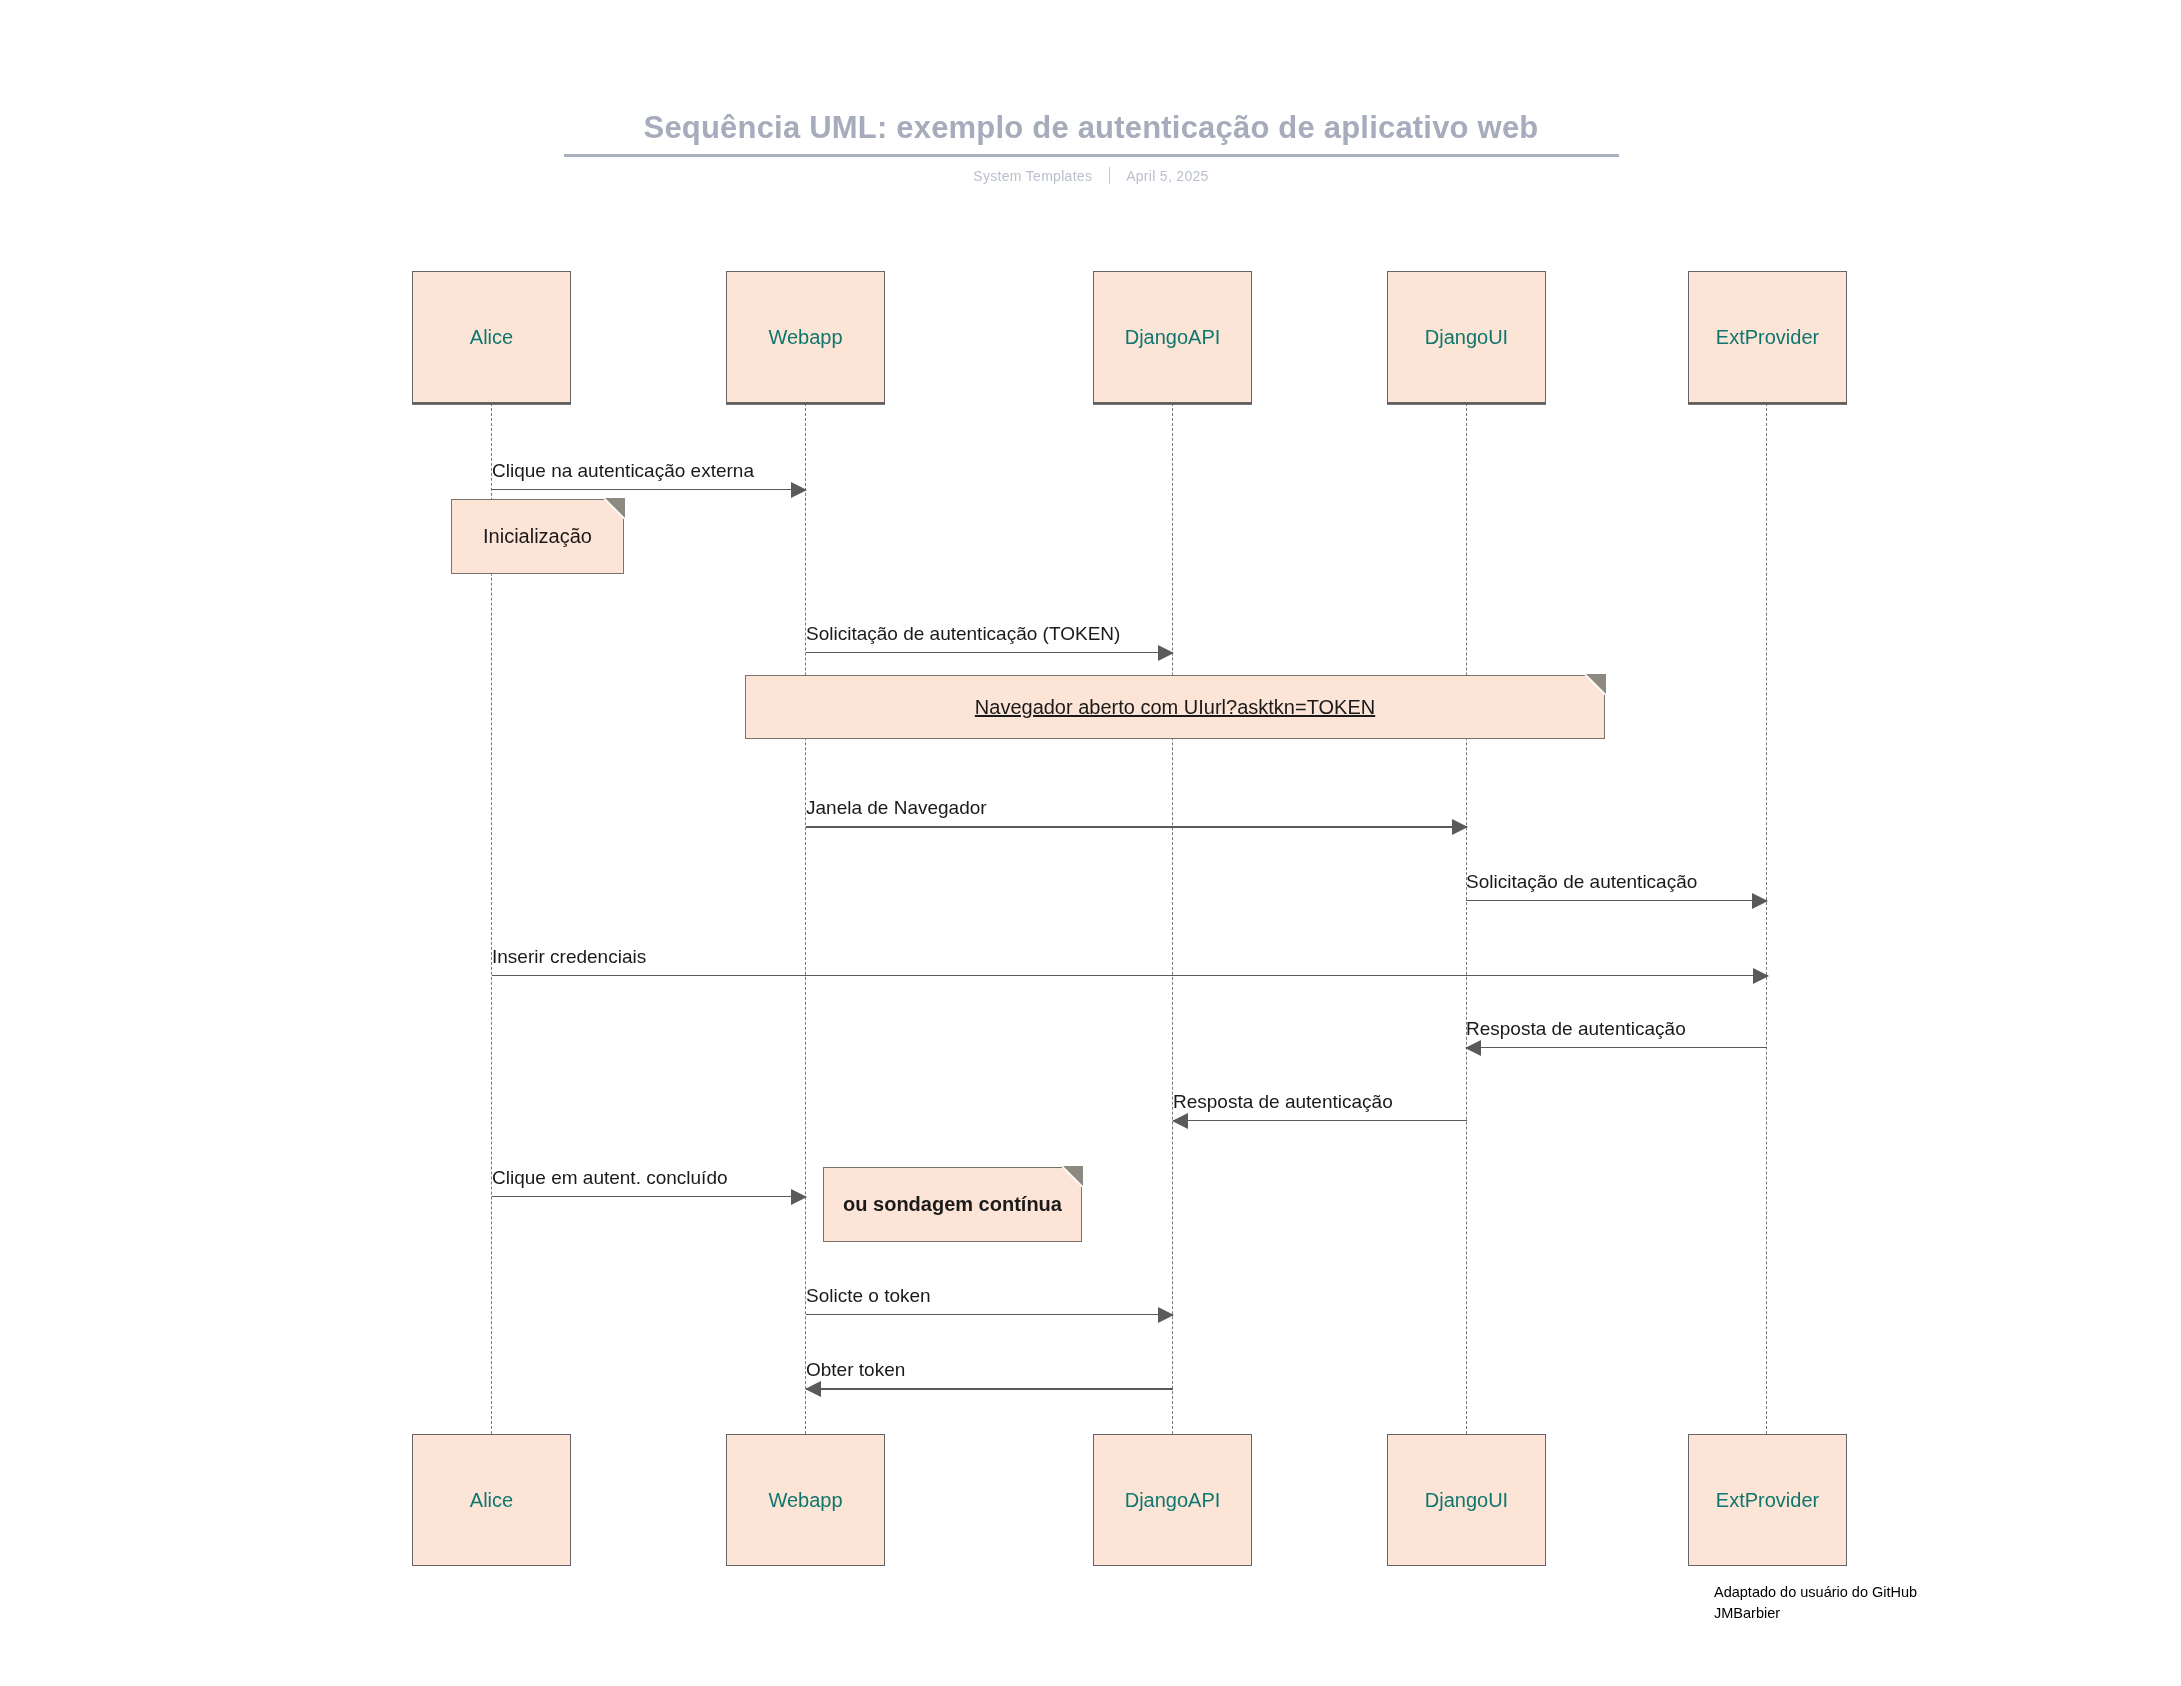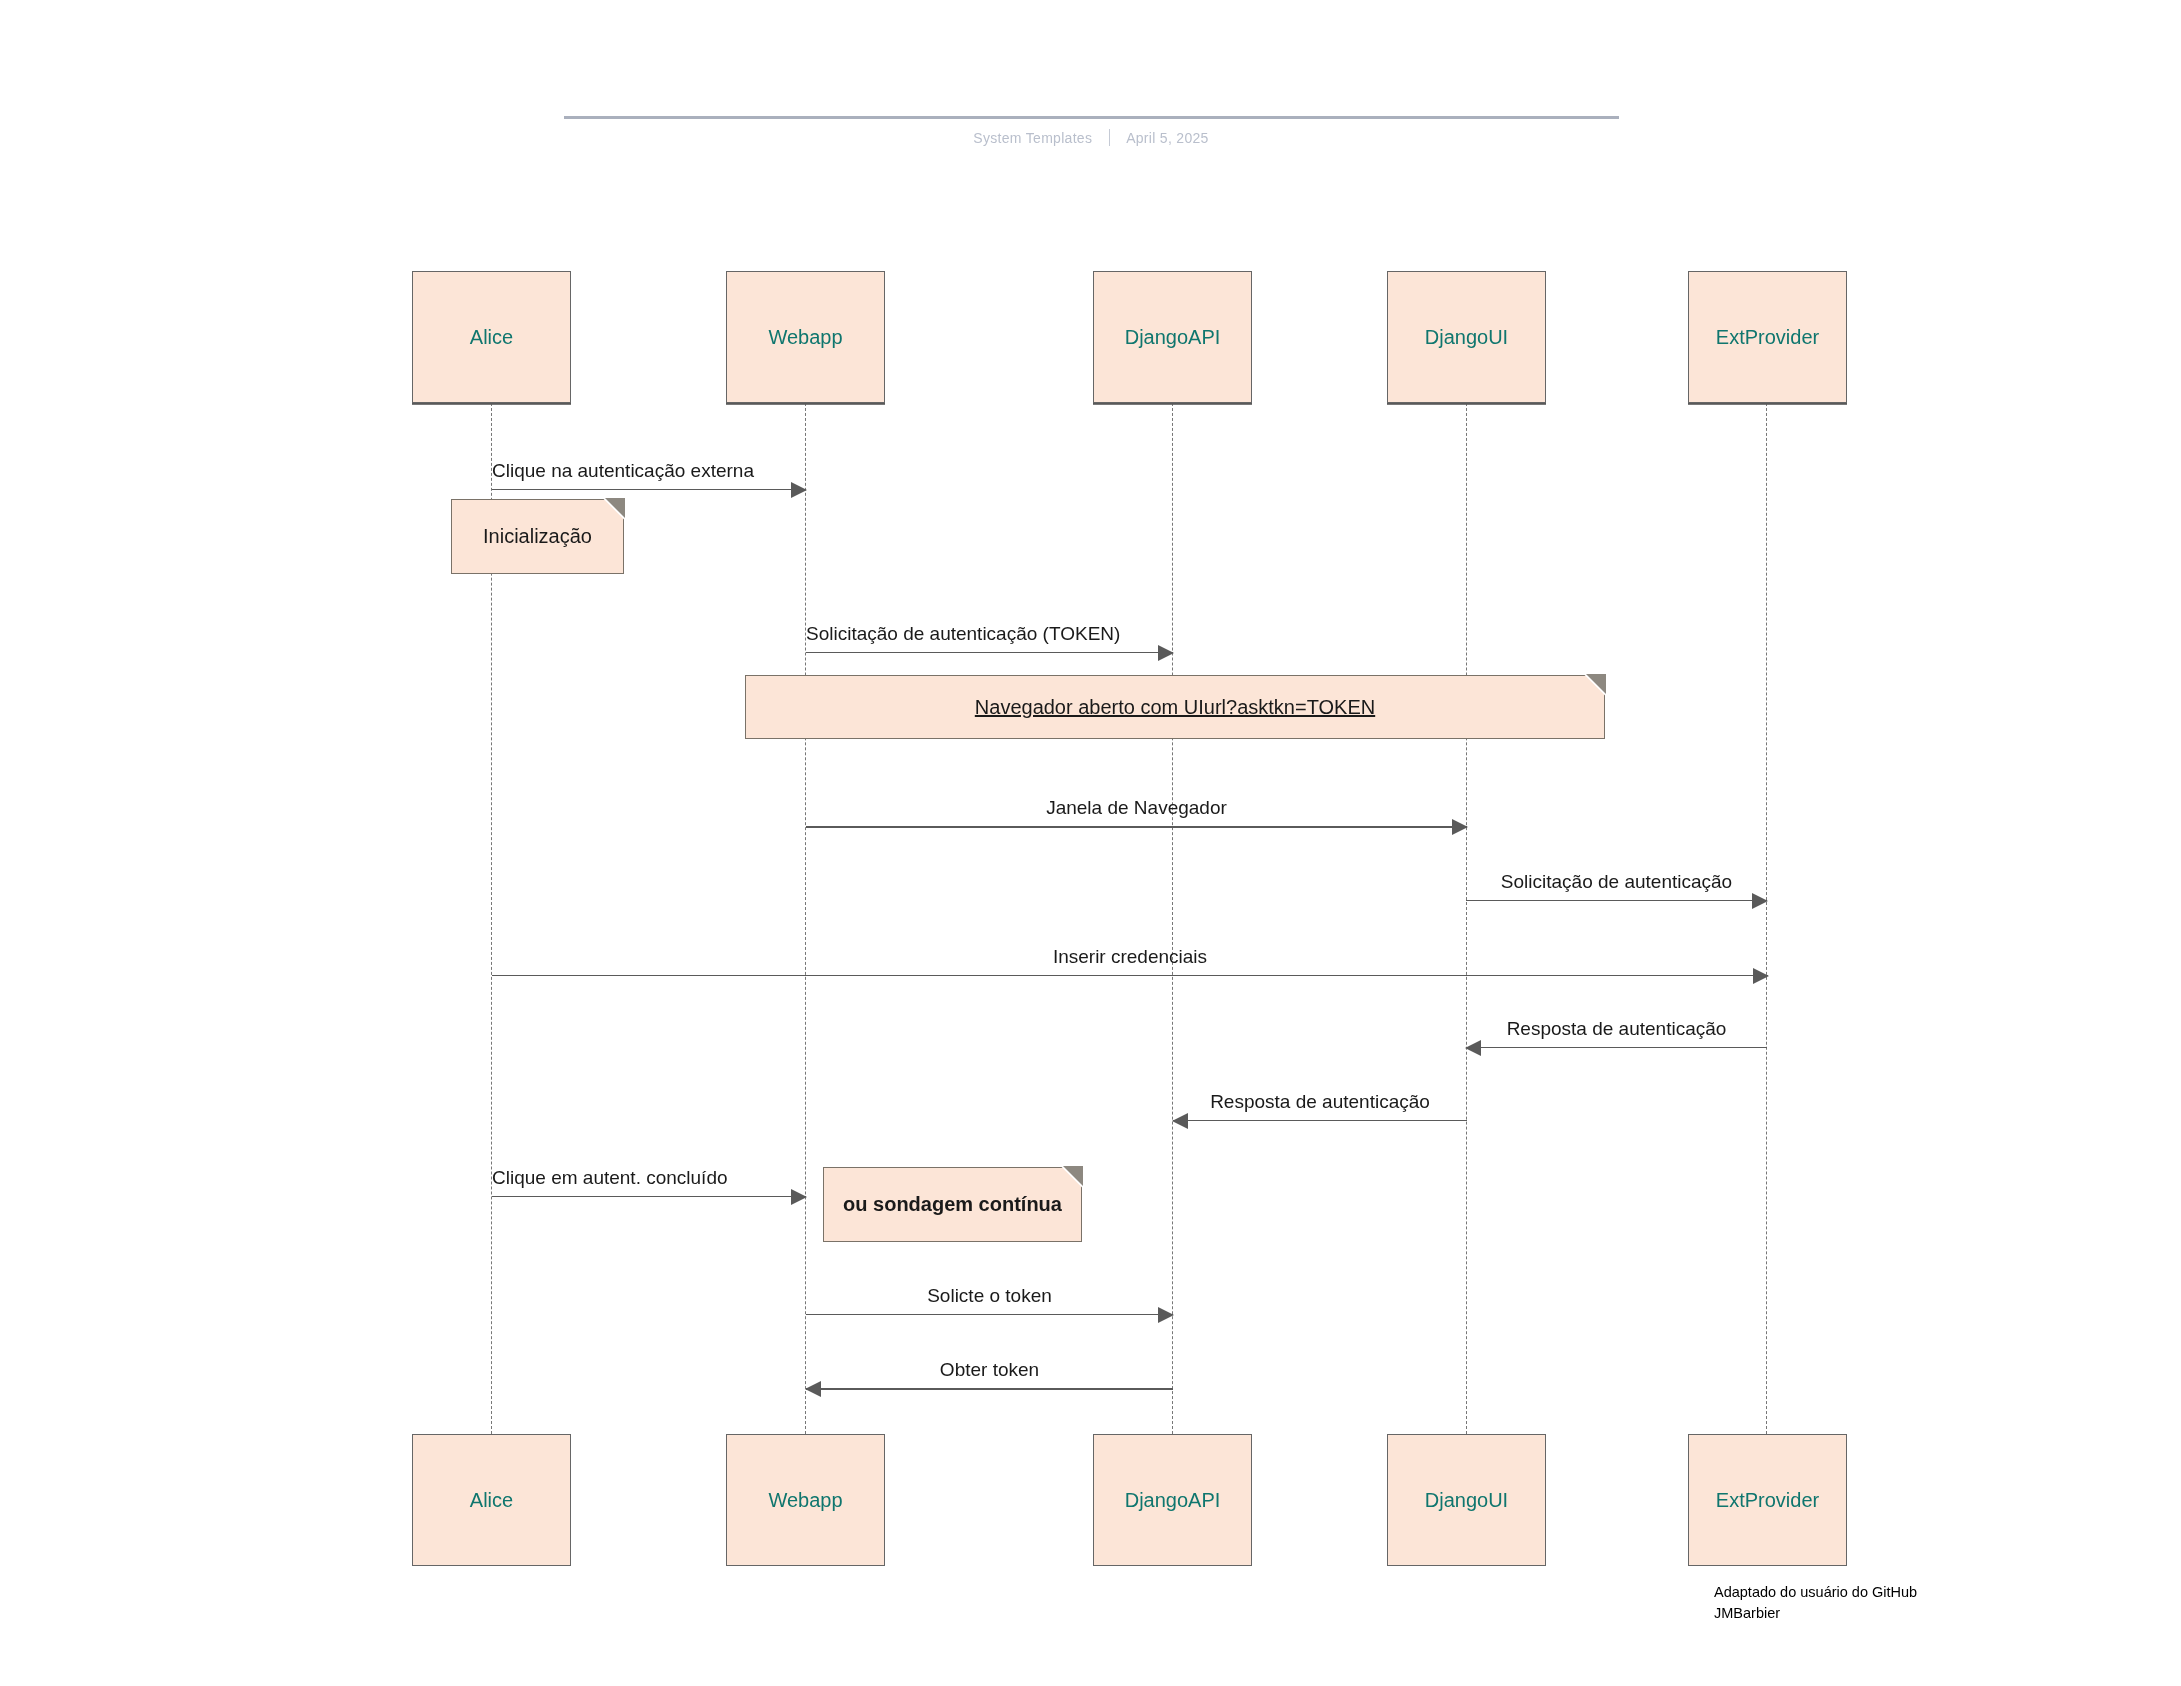--- a/index.html
+++ b/index.html
@@ -108,21 +108,20 @@
     border-left: 16.4px solid #5a5a5a;
   }
   .msg .head-l {
     left: -0.9px;
     border-right: 16.4px solid #5a5a5a;
   }
   .msg .label {
     position: absolute;
     bottom: 7.3px;
     width: 100%;
-    text-align: center;
     font-size: 19px;
     color: #1a1a1a;
     white-space: nowrap;
   }
   .msg .label.align-left  { text-align: left; }
 
   
   .note {
     position: absolute;
     box-sizing: border-box;
@@ -163,20 +162,21 @@
     text-align: left;
     font-size: 14.5px;
     line-height: 21px;
     color: #000000;
   }
 </style>
 </head>
 <body>
 
 <div id="header">
+  <div id="doc-title">Sequência UML: exemplo de autenticação de aplicativo web</div>
   <div id="title-rule"></div>
   <div id="subtitle">
     <span>System Templates</span>
     <span class="sep"></span>
     <span>April 5, 2025</span>
   </div>
 </div>
 
 <div id="diagram">
     <div class="lifeline" style="left: 491px; top: 403px; height: 1031px;"></div>

